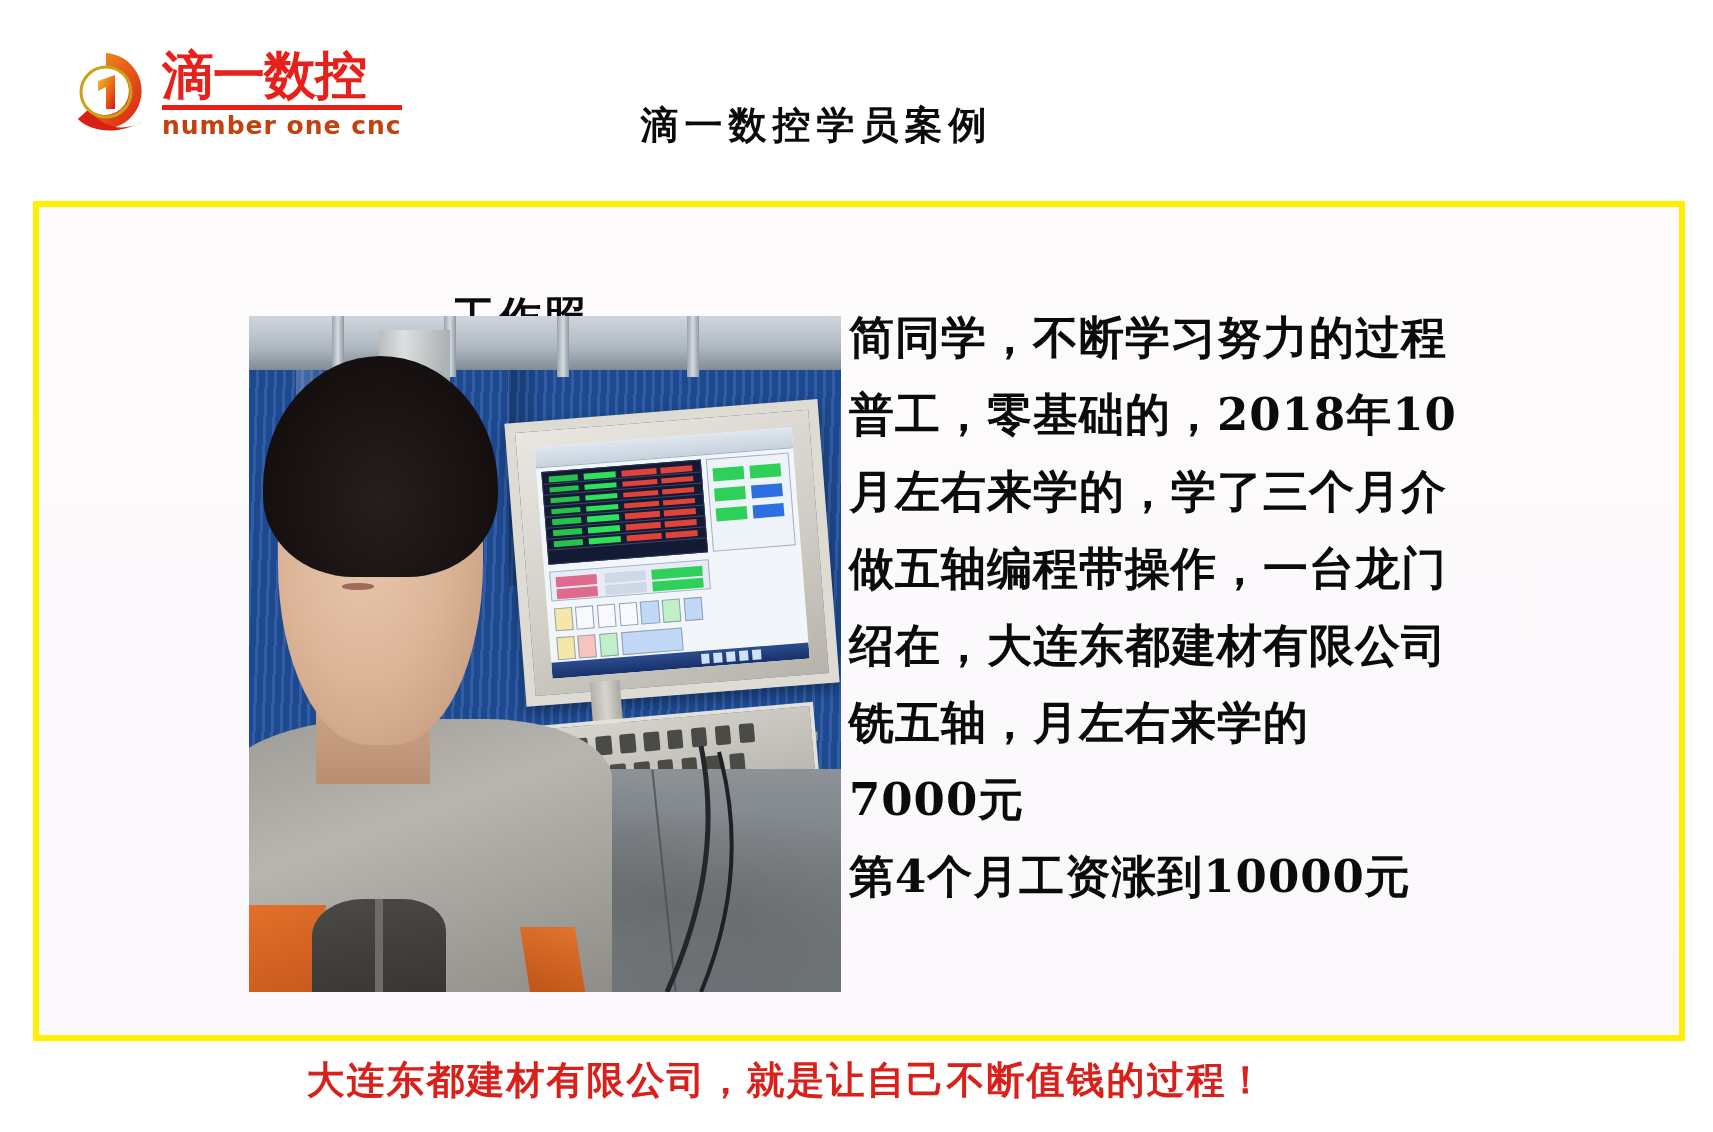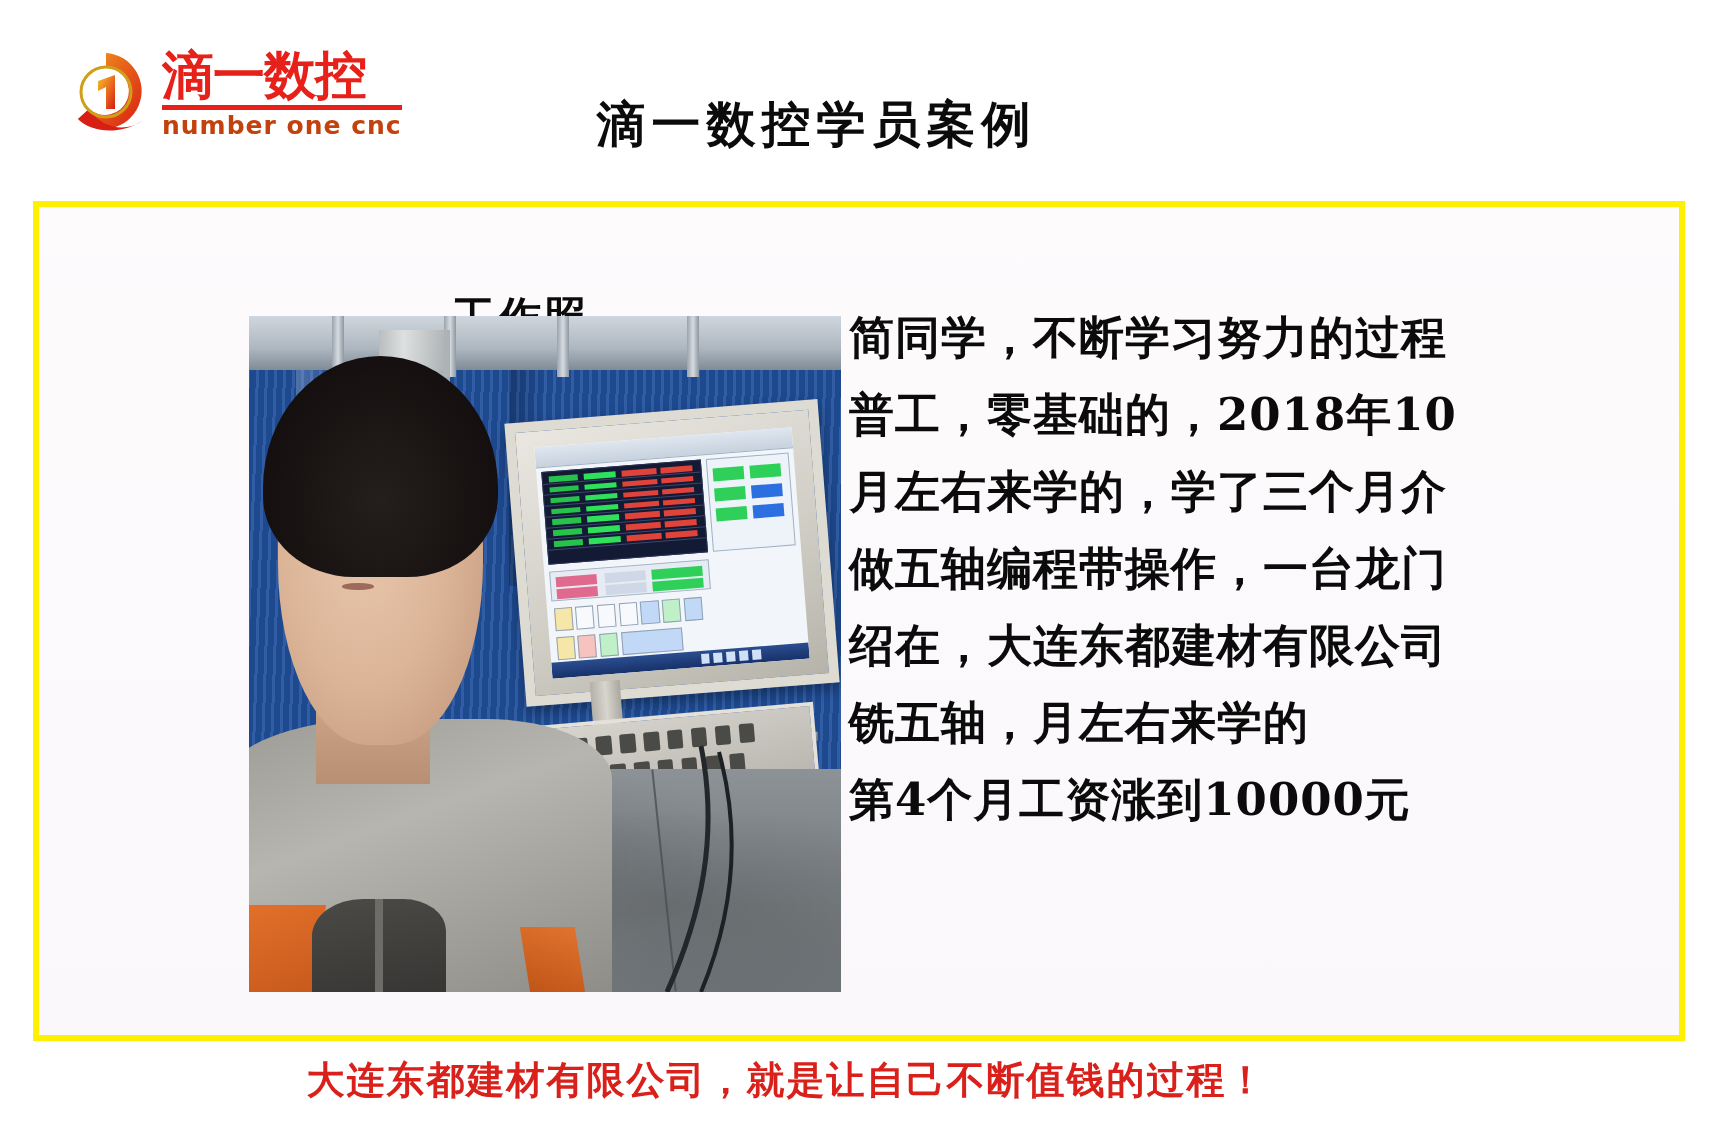--- a/index.html
+++ b/index.html
@@ -72,25 +72,25 @@
     font-weight: bold;
     color: #c2410c;
     letter-spacing: 1px;
     white-space: nowrap;
     text-transform: lowercase;
   }
 
   .page-title {
     position: absolute;
     left: 0;
-    top: 92px;
+    top: 100px;
     width: 1713px;
     text-align: center;
     font-family: "DejaVu Serif", "Liberation Serif", serif;
-    font-size: 49px;
+    font-size: 38px;
     font-weight: bold;
     letter-spacing: 6px;
     color: #0b0b0b;
     white-space: nowrap;
   }
   
   .page-title-inner {
     display: inline-block;
     transform: translateX(-40px);
   }
@@ -582,20 +582,21 @@
     </div>
   </div>
 
   <div class="story">
     <div class="story-line">简同学，不断学习努力的过程</div>
     <div class="story-line">普工，零基础的，2018年10</div>
     <div class="story-line">月左右来学的，学了三个月介</div>
     <div class="story-line">做五轴编程带操作，一台龙门</div>
     <div class="story-line">绍在，大连东都建材有限公司</div>
     <div class="story-line">铣五轴，月左右来学的</div>
+    <div class="story-line">7000元</div>
     <div class="story-line">第4个月工资涨到10000元</div>
   </div>
 
 </div>
 
 <div class="footer">
   <span class="footer-inner">大连东都建材有限公司，就是让自己不断值钱的过程！</span>
 </div>
 
 </body></html>

